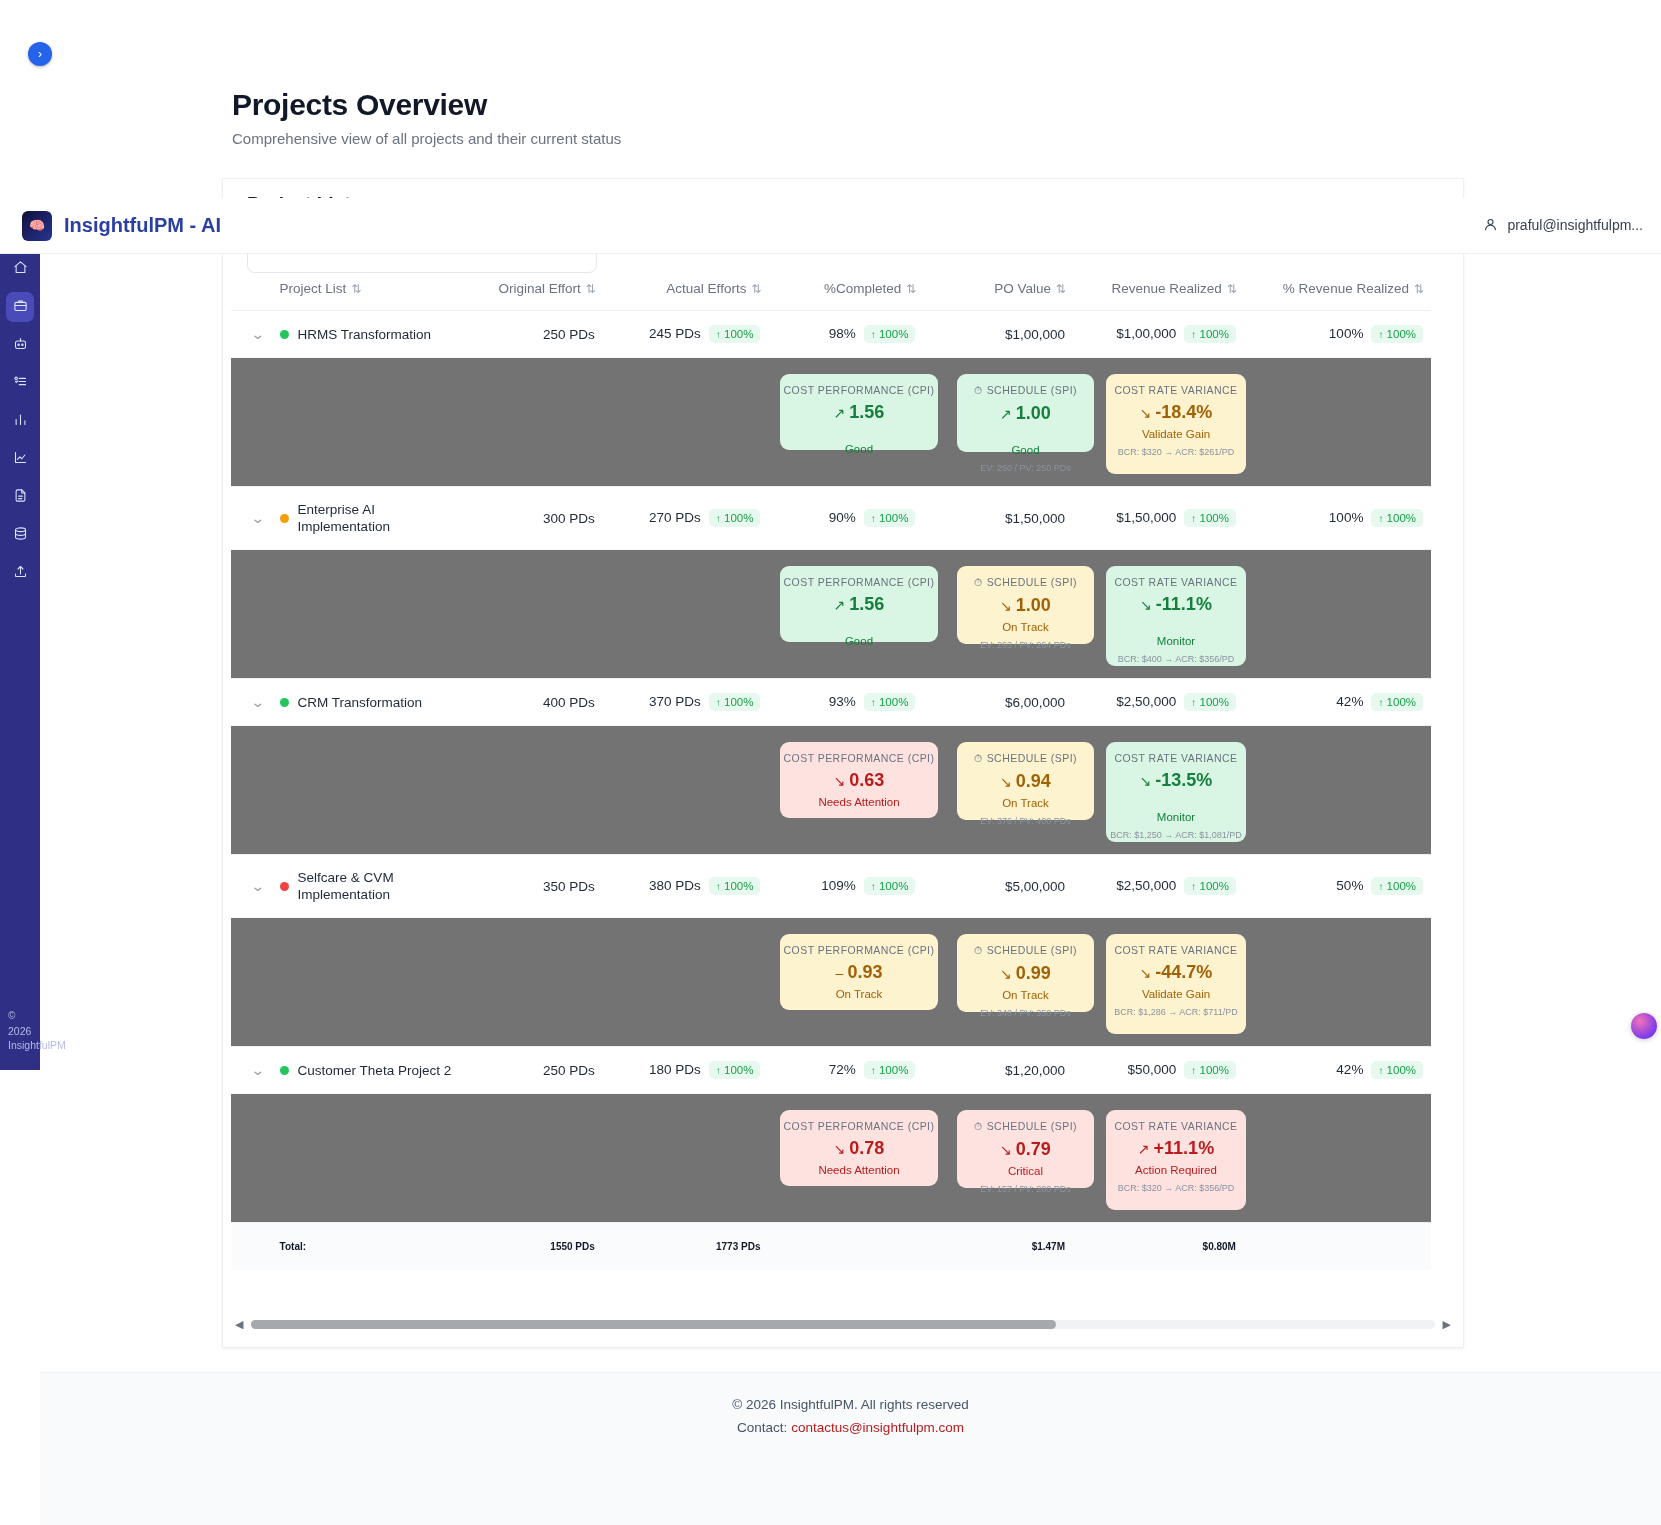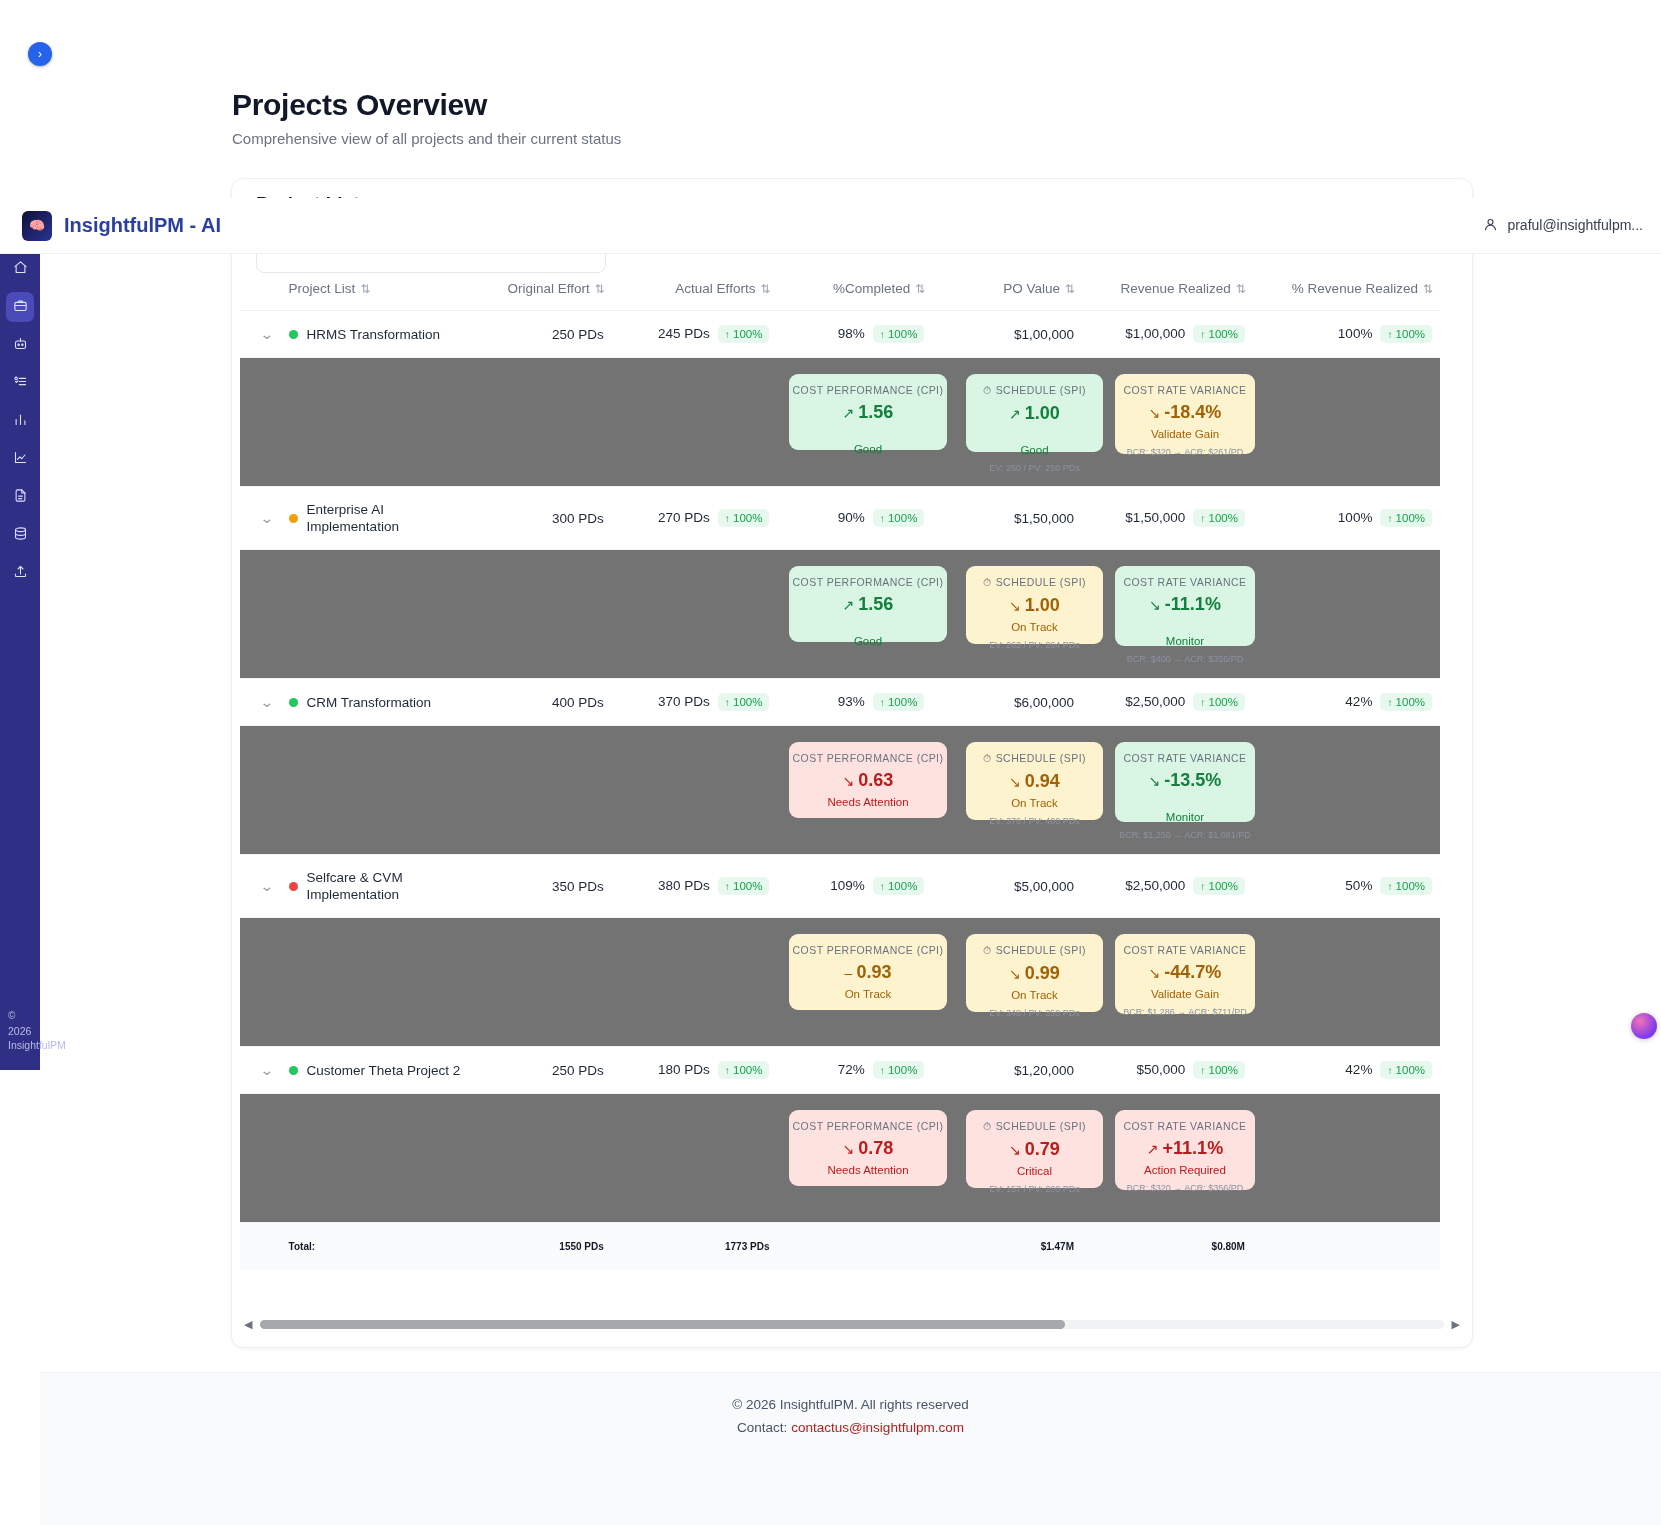--- a/index.html
+++ b/index.html
@@ -19,24 +19,24 @@
     font-size: 30px; font-weight: 700; color: #111827;
     letter-spacing: -0.3px;
   }
   .page-sub {
     position: absolute; left: 232px; top: 130px;
     font-size: 15px; color: #6b7280;
   }
 
   
   .card {
-    position: absolute; left: 231px; top: 178px;
+    position: absolute; left: 222px; top: 178px;
     width: 1242px; height: 1170px;
     background: #fff; border: 1px solid #eceff3;
-    border-radius: 12px;
+    border-radius: 0;
     box-shadow: 0 1px 3px rgba(16,24,40,.06);
     overflow: hidden;
   }
   .card-title {
     position: absolute; left: 24px; top: 14px;
     font-size: 19px; font-weight: 700; color: #111827;
   }
   .search-box {
     position: absolute; left: 24px; top: 56px;
     width: 350px; height: 38px;
@@ -86,21 +86,21 @@
 
   
   tr.mrow td { background: #737373; padding: 0; border-bottom: 1px solid #eef1f6; }
   .mstrip { position: relative; height: 128px; }
   .mcard {
     position: absolute; top: 16px; border-radius: 9px;
     text-align: center; padding-top: 10px;
   }
   .m-cpi  { left: 549px; width: 158px; height: 76px; }
   .m-spi  { left: 726px; width: 137px; height: 78px; }
-  .m-crv  { left: 875px; width: 140px; height: 80px; }
+  .m-crv  { left: 875px; width: 140px; height: 100px; }
   .m-label {
     font-size: 10.5px; letter-spacing: .45px; color: #6b7280; font-weight: 400;
     white-space: nowrap;
   }
   .m-val { font-size: 18px; font-weight: 700; margin-top: 6px; white-space: nowrap; }
   .m-val .tr-ic { font-size: 14px; font-weight: 400; margin-right: 4px; }
   .m-status { font-size: 11.5px; margin-top: 5px; }
   .m-foot { font-size: 9px; color: #8b92a0; margin-top: 7px; white-space: nowrap; }
 
   .bg-green  { background: #d9f5e3; }

